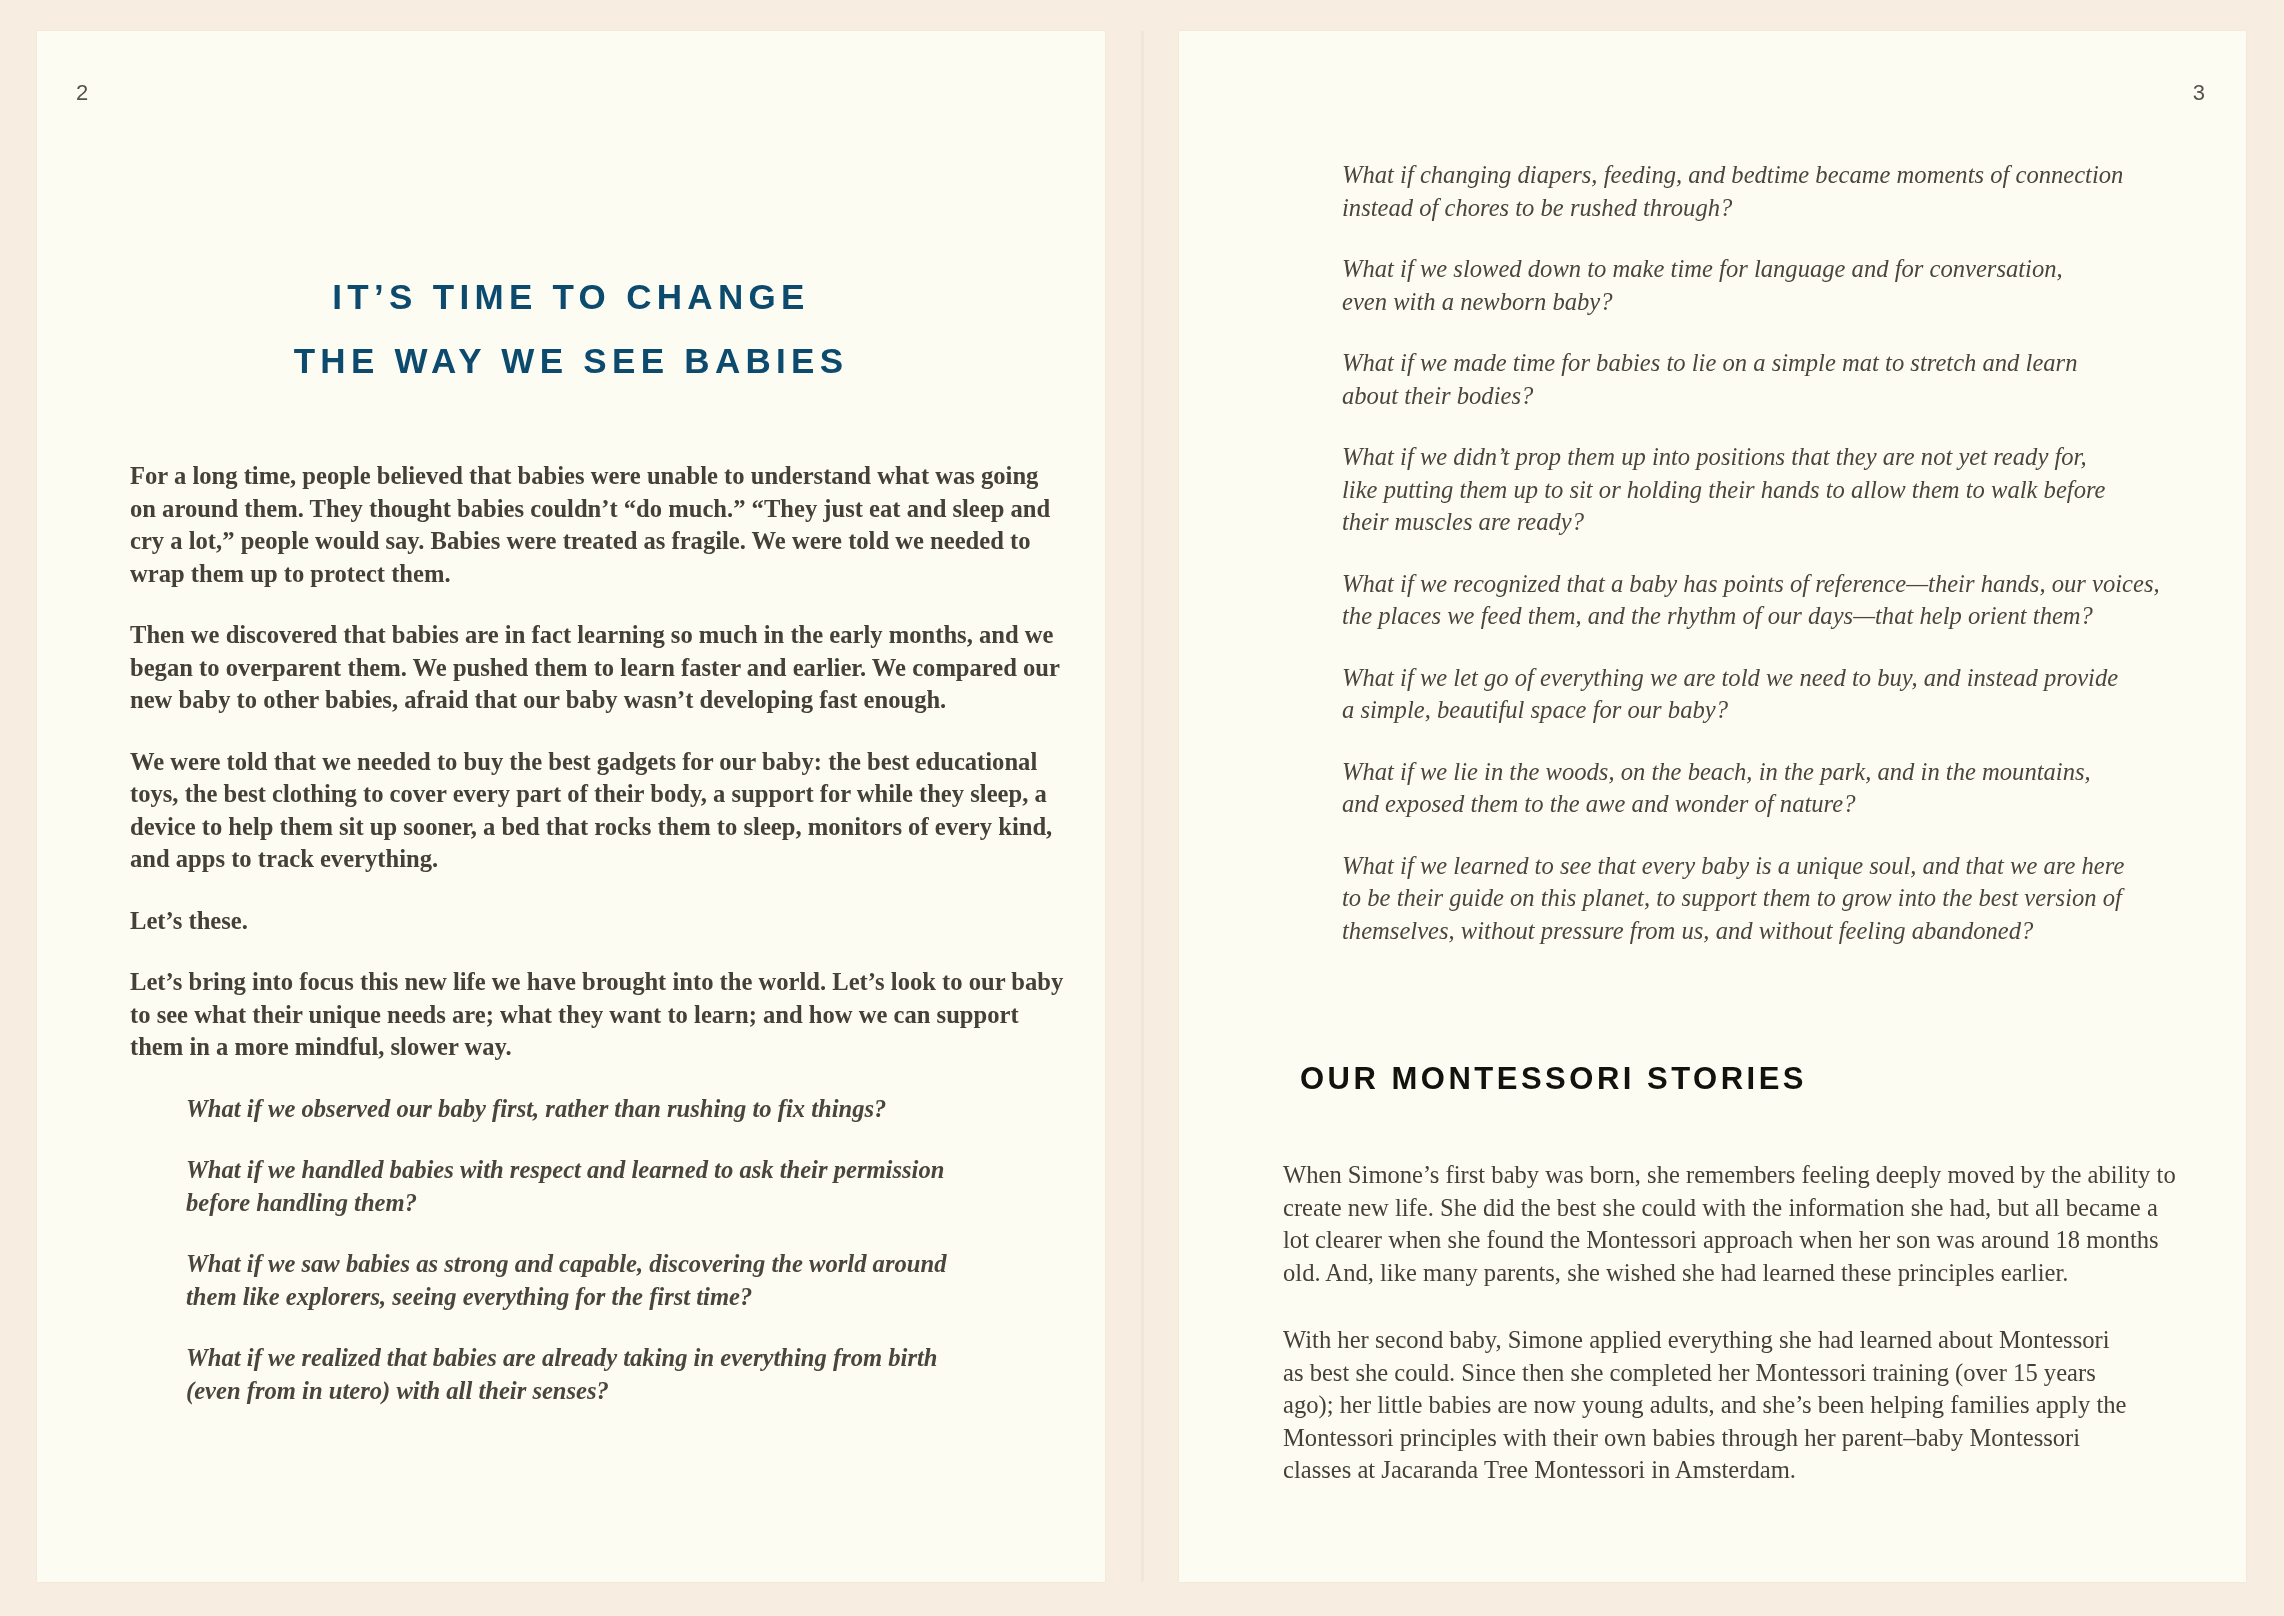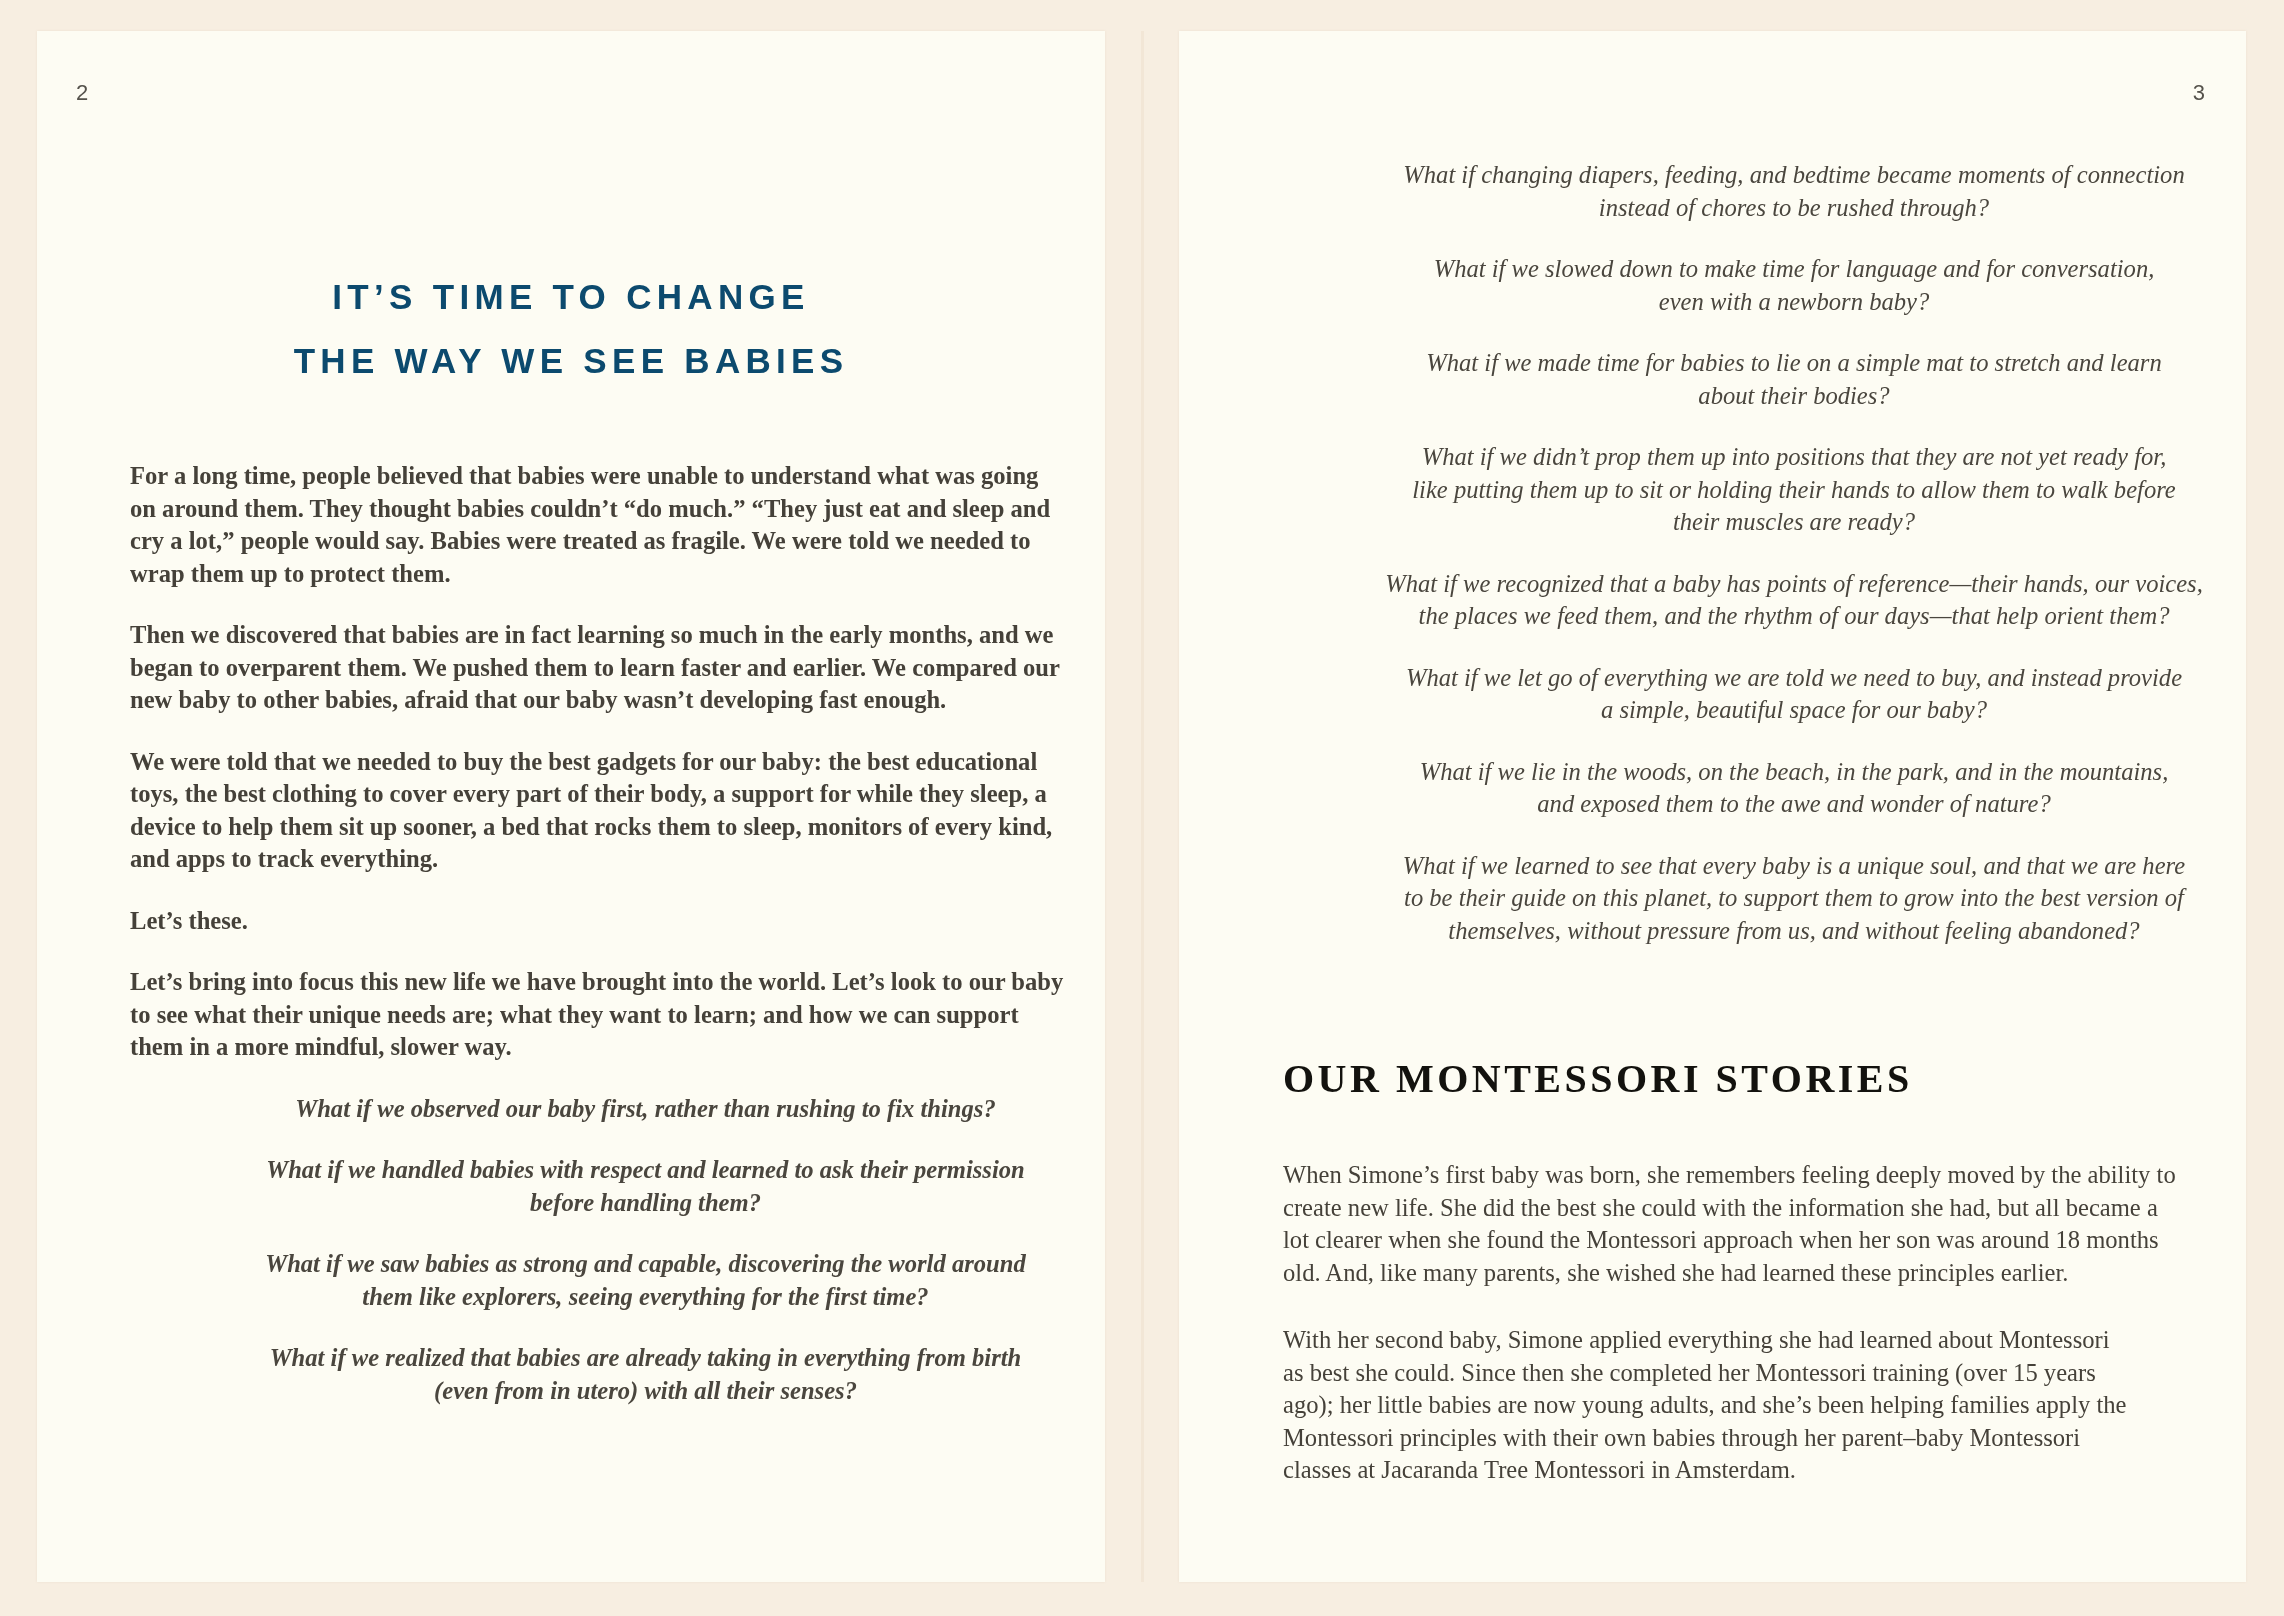--- a/index.html
+++ b/index.html
@@ -49,28 +49,27 @@
     font-size:24.6px;line-height:32.5px;
     color:#454139;
     white-space:pre;
   }
   .question{
     margin:0 0 29px 56px;
     font-style:italic;
     font-size:24.6px;line-height:32.5px;
     color:#4a463e;
     white-space:pre;
-    text-align:center;
   }
   .page-right .question{margin-left:59px;}
   .section-heading{
-    margin:112px 0 0 0;
-    font-family:Liberation Serif, serif;
+    margin:112px 0 0 17px;
+    font-family:Liberation Sans, sans-serif;
     font-weight:700;
-    font-size:40px;line-height:39px;
+    font-size:31px;line-height:39px;
     letter-spacing:3.5px;
     color:#13120e;
     white-space:pre;
   }
   .page-right .para-block{margin-top:61px;}
   .page-right .para{margin-bottom:35px;}
 </style>
 </head>
 <body>
 

